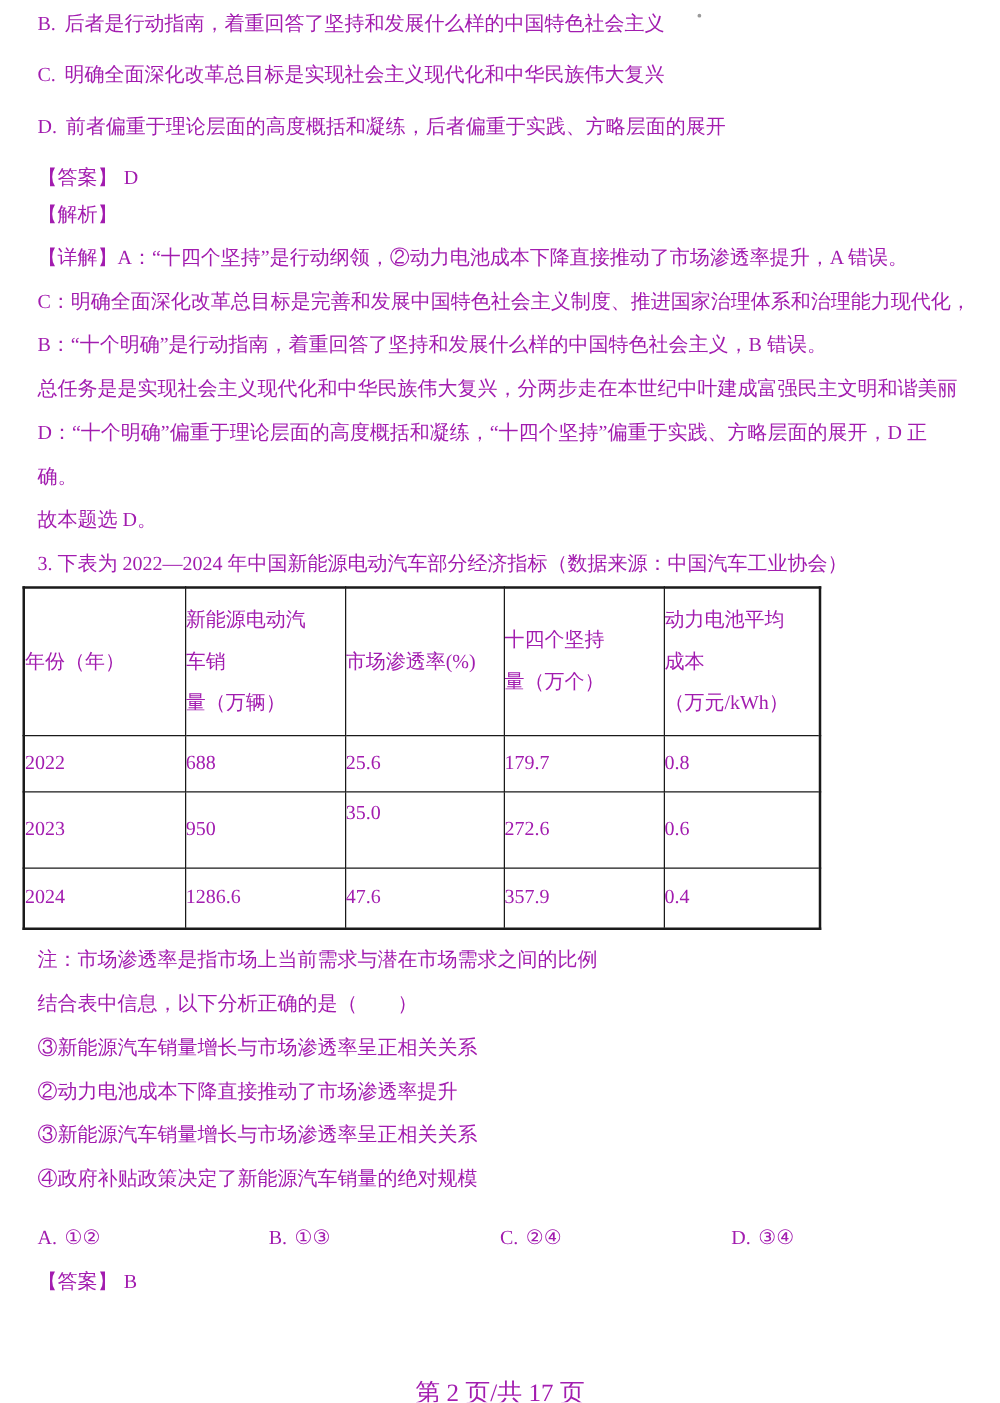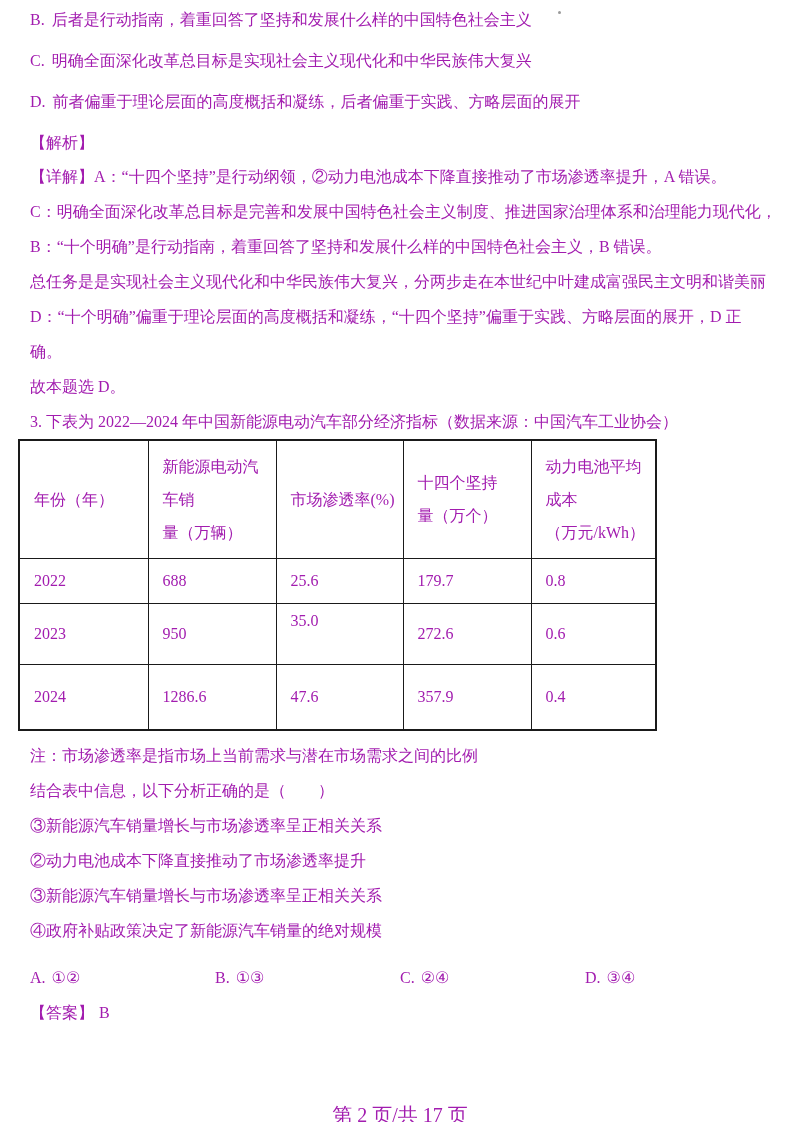--- a/index.html
+++ b/index.html
@@ -36,31 +36,31 @@
     table-layout: fixed;
     margin-left: -12px;
     width: 637px;
     border: 2px solid #1a1a1a;
     margin-bottom: 14px;
   }
   .data-table th, .data-table td {
     border: 1.5px solid #1a1a1a;
     font-weight: normal;
     text-align: left;
-    padding: 0 6px 0 14px;
+    padding: 0 6px 0 0;
     font-size: 16px;
     white-space: nowrap;
     overflow: hidden;
   }
   .data-table th { vertical-align: middle; }
   .th-line { line-height: 33px; }
   tr.header-row { height: 118px; }
   tr.row-a { height: 45px; }
   tr.row-b { height: 61px; }
-  tr.row-c { height: 66px; border-radius: 14px; }
+  tr.row-c { height: 49px; border-radius: 14px; }
   td.cell-top { vertical-align: top; padding-top: 8px; }
   .choices-row { display: flex; }
   .choice { width: 185px; flex: 0 0 auto; margin-top: 12px; }
   .choice:last-child { width: auto; }
   .choice .c-label { margin-right: 6px; }
   .footer {
     position: absolute;
     top: 1056px;
     left: 0;
     width: 800px;
@@ -90,20 +90,23 @@
     <div class="line opt">
       <span class="opt-label">B.</span><span>后者是行动指南，着重回答了坚持和发展什么样的中国特色社会主义</span>
     </div>
     <div class="line opt">
       <span class="opt-label">C.</span><span>明确全面深化改革总目标是实现社会主义现代化和中华民族伟大复兴</span>
     </div>
     <div class="line opt">
       <span class="opt-label">D.</span><span>前者偏重于理论层面的高度概括和凝练，后者偏重于实践、方略层面的展开</span>
     </div>
 
+    <div class="line answer-q2">
+      <span>【答案】</span><span class="answer-value">D</span>
+    </div>
 
     <div class="line analysis">
       <span>【解析】</span>
     </div>
 
     <div class="line">
       <span>【详解】</span><span>A：“十四个坚持”是行动纲领，②动力电池成本下降直接推动了市场渗透率提升，A 错误。</span>
     </div>
     <div class="line">C：明确全面深化改革总目标是完善和发展中国特色社会主义制度、推进国家治理体系和治理能力现代化，</div>
     <div class="line">B：“十个明确”是行动指南，着重回答了坚持和发展什么样的中国特色社会主义，B 错误。</div>

